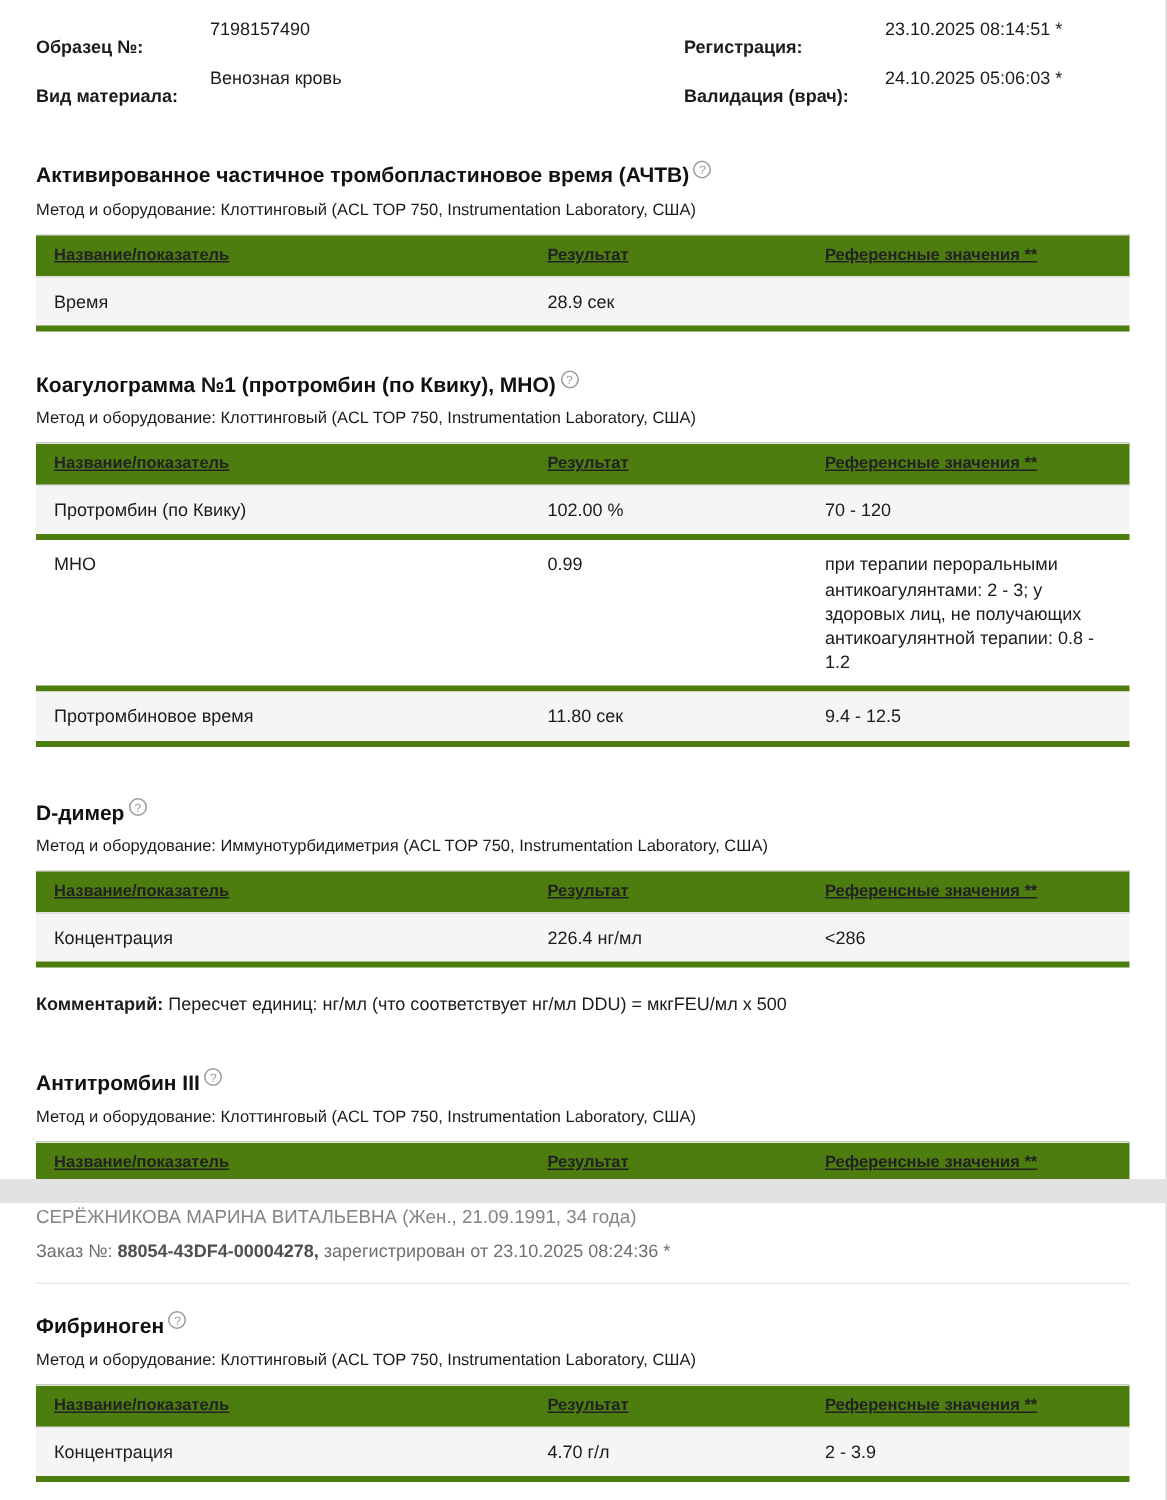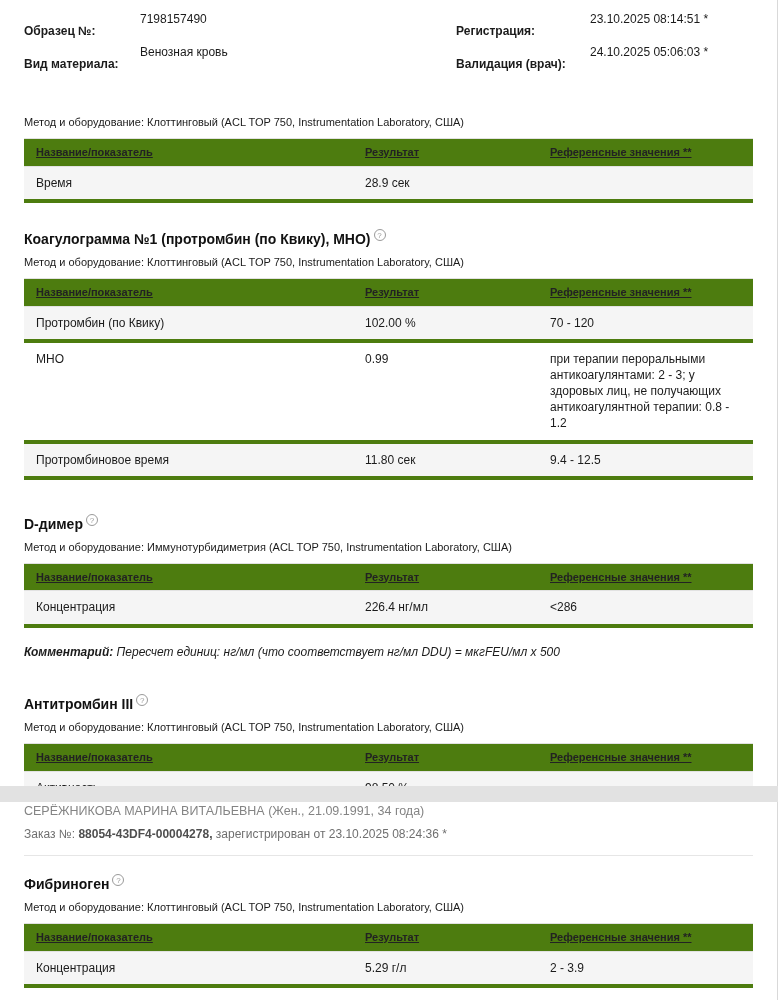--- a/index.html
+++ b/index.html
@@ -66,21 +66,21 @@
     grid-template-columns:341px 185px 204px;
     font-size:12px;
     padding:8px 0;
     border-bottom:4px solid #4d7c0f;
     align-items:start;
   }
   .lab-rows .lab-row:nth-child(odd) { background:#f5f5f5; }
   .cell { padding-right:10px; line-height:1.35; }
   .cell-name { padding-left:12px; }
 
-  .comment { font-size:12px; margin-top:16px; line-height:1.4;font-style:italic; }
+  .comment { font-size:12px; margin-top:16px; line-height:1.4; }
   .bold { font-weight:bold; }
 
   
   .footnotes { margin-top:auto; font-size:11px; color:#2a2a2a; line-height:1.45; }
   .footnote { padding:4px 0; }
 
   
   .patient-line { color:#848484; font-size:12.5px; }
   .order-line {
     color:#6f6f6f;
@@ -102,20 +102,21 @@
     <div>7198157490</div>
     <div class="info-label">Регистрация:</div>
     <div>23.10.2025 08:14:51 *</div>
     <div class="info-label">Вид материала:</div>
     <div>Венозная кровь</div>
     <div class="info-label">Валидация (врач):</div>
     <div>24.10.2025 05:06:03 *</div>
   </div>
 
   <section class="section">
+    <h2 class="section-title"><span>Активированное частичное тромбопластиновое время (АЧТВ)</span><span class="info-icon">?</span></h2>
     <div class="method">Метод и оборудование: Клоттинговый (ACL TOP 750, Instrumentation Laboratory, США)</div>
     <div class="lab-table">
       <div class="lab-header">
         <div class="cell cell-name">Название/показатель</div>
         <div class="cell">Результат</div>
         <div class="cell">Референсные значения **</div>
       </div>
       <div class="lab-rows">
         <div class="lab-row">
           <div class="cell cell-name">Время</div>
@@ -215,20 +216,20 @@
     <div class="method">Метод и оборудование: Клоттинговый (ACL TOP 750, Instrumentation Laboratory, США)</div>
     <div class="lab-table">
       <div class="lab-header">
         <div class="cell cell-name">Название/показатель</div>
         <div class="cell">Результат</div>
         <div class="cell">Референсные значения **</div>
       </div>
       <div class="lab-rows">
         <div class="lab-row">
           <div class="cell cell-name">Концентрация</div>
-          <div class="cell">5.29 г/л</div>
+          <div class="cell">4.70 г/л</div>
           <div class="cell">2 - 3.9</div>
         </div>
       </div>
     </div>
   </section>
 
 </div>
 
 </body></html>

